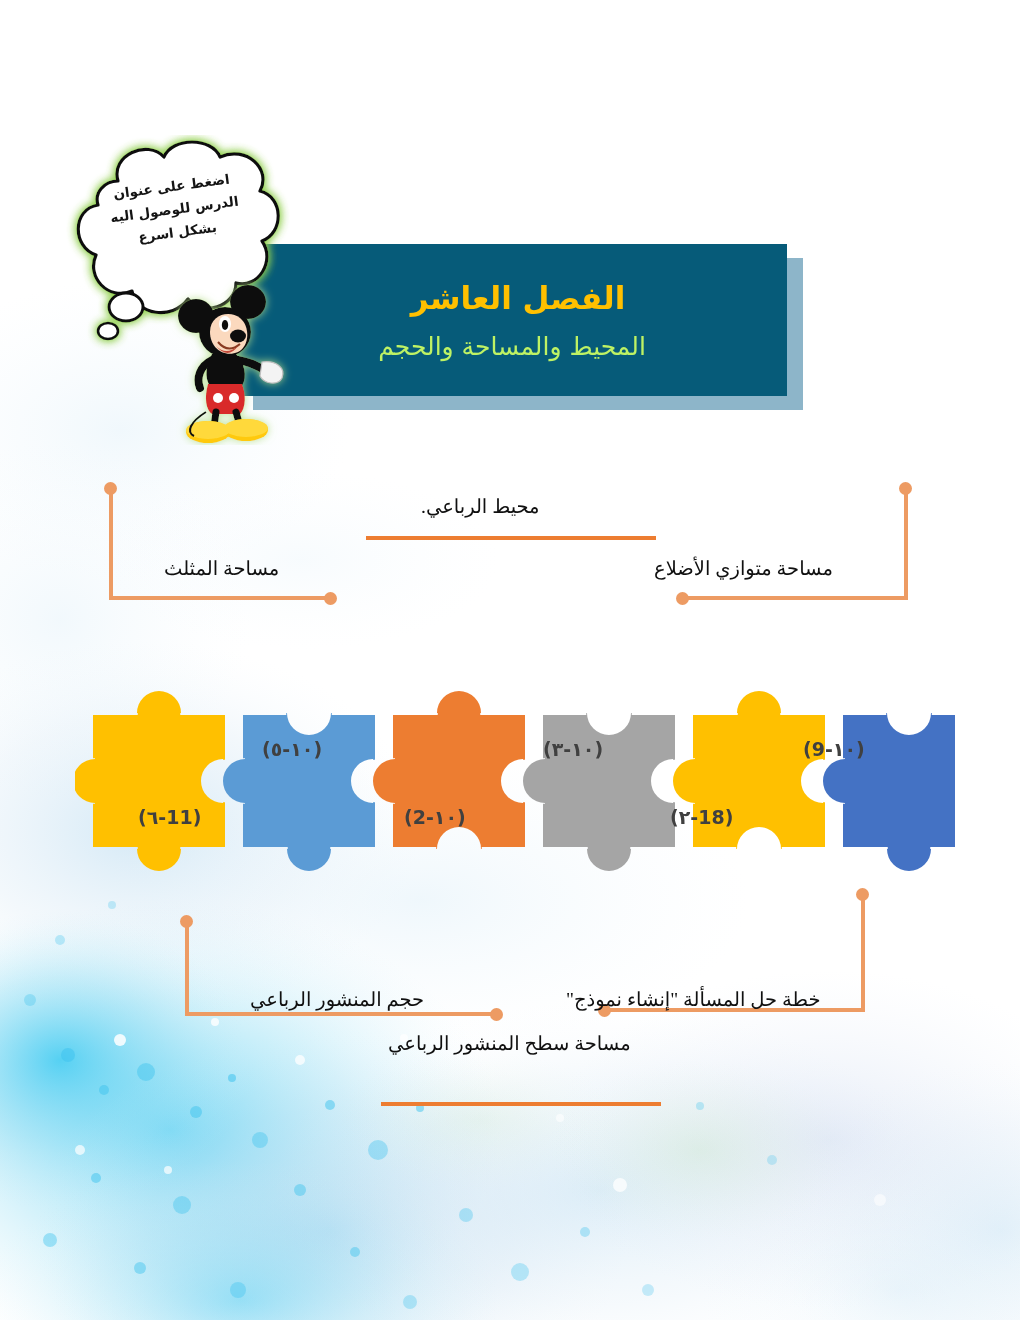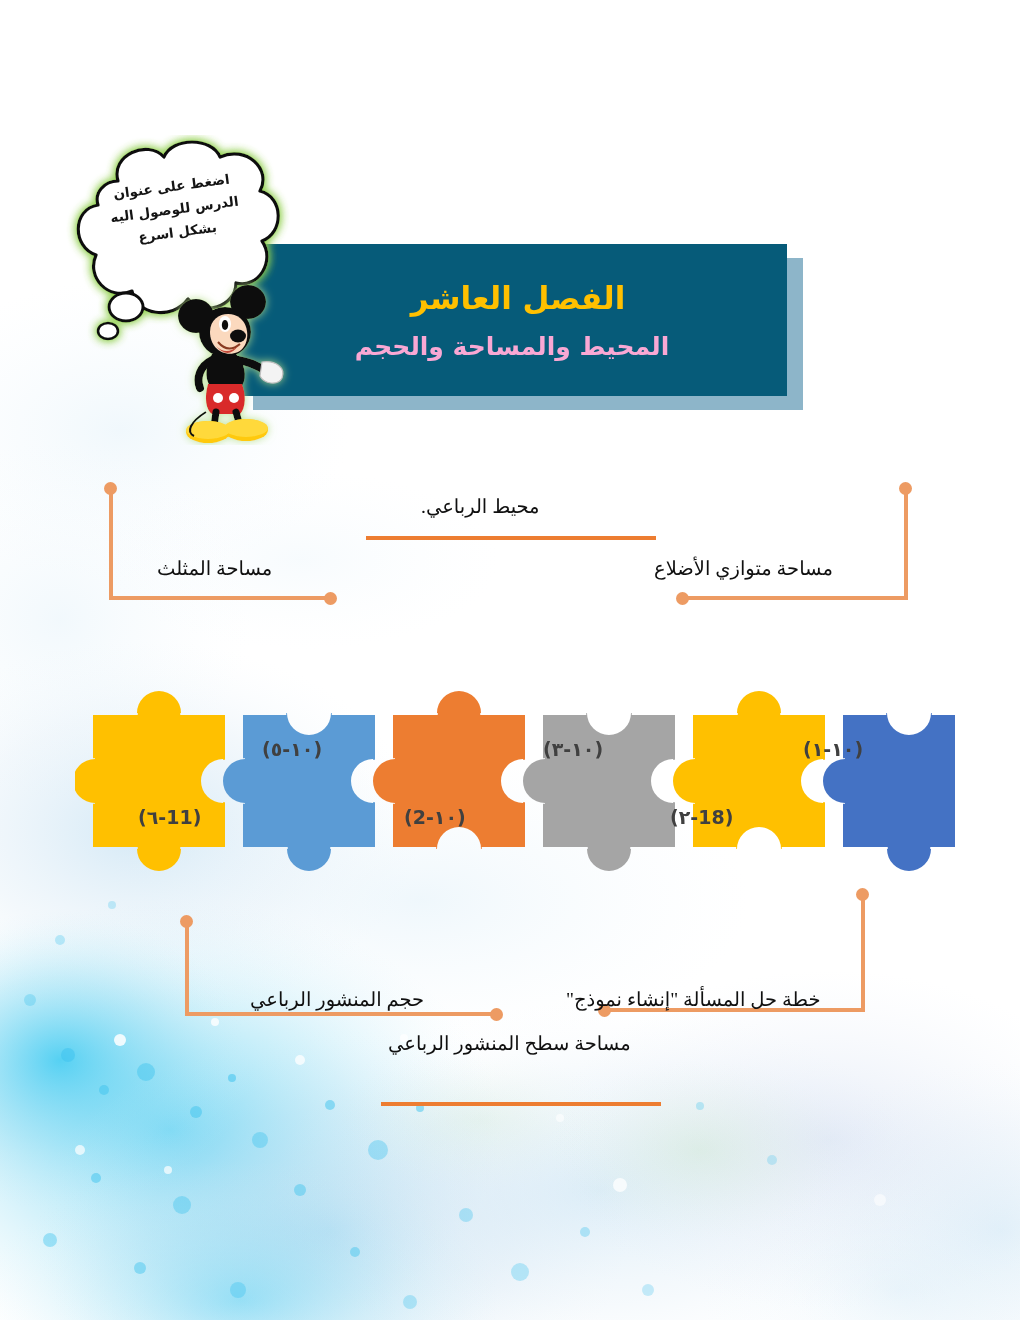--- a/index.html
+++ b/index.html
@@ -41,21 +41,21 @@
     background:#065b79; z-index:3;
     display:flex; flex-direction:column; align-items:center; justify-content:center;
   }
   #banner-title{
     font-family:"DejaVu Sans", sans-serif;
     font-size:31px; font-weight:700; color:#ffc000;
     letter-spacing:0.5px; margin-bottom:16px;margin-left:12px;
   }
   #banner-subtitle{
     font-family:"DejaVu Sans", sans-serif;
-    font-size:25px; font-weight:700; color:#f9a8d4;
+    font-size:25px; font-weight:400; color:#bef264;
     letter-spacing:0.5px;
   }
 
   
   .brk { position:absolute; z-index:4; }
   .brk-line { position:absolute; background:#ED9B63; }
   .brk-dot { position:absolute; width:13px; height:13px; border-radius:50%; background:#ED9B63; }
 
   .lbl {
     position:absolute; z-index:5;
@@ -255,21 +255,21 @@
   <div id="banner-title">الفصل العاشر</div>
   <div id="banner-subtitle">المحيط والمساحة والحجم</div>
 </div>
 
 <div class="brk" style="left:100px; top:482px; width:240px; height:122px;">
   <div class="brk-dot" style="left:4px;  top:0px;"></div>
   <div class="brk-line" style="left:9px;  top:6px; width:4px;  height:112px;"></div>
   <div class="brk-line" style="left:9px;  top:114px; width:222px; height:4px;"></div>
   <div class="brk-dot" style="left:224px; top:110px;"></div>
 </div>
-<div class="lbl" style="left:157px; top:557px;">مساحة المثلث</div>
+<div class="lbl" style="left:164px; top:557px;">مساحة المثلث</div>
 
 <div class="brk" style="left:676px; top:482px; width:240px; height:122px;">
   <div class="brk-dot" style="left:223px; top:0px;"></div>
   <div class="brk-line" style="left:228px; top:6px; width:4px; height:112px;"></div>
   <div class="brk-line" style="left:6px;   top:114px; width:226px; height:4px;"></div>
   <div class="brk-dot" style="left:0px;   top:110px;"></div>
 </div>
 <div class="lbl" style="left:654px; top:557px;">مساحة متوازي الأضلاع</div>
 
 <div class="lbl" style="left:421px; top:495px;">محيط الرباعي.</div>
@@ -319,21 +319,21 @@
              v44 h-44 a1,1 0 0 0 0,2 a22,22 0 1 1 -44,0 a1,1 0 0 0 0,-2 h-44
              v-44 a1,1 0 0 0 2,0 a22,22 0 1 1 0,-44 a1,1 0 0 0 -2,0 z" fill="#4472C4"></path>
   </g>
 </svg>
 
 <div class="pz-label" style="left:138px; top:806px;">(11-٦)</div>
 <div class="pz-label" style="left:262px; top:738px;">(١٠-٥)</div>
 <div class="pz-label" style="left:404px; top:806px;">(١٠-2)</div>
 <div class="pz-label" style="left:543px; top:738px;">(١٠-٣)</div>
 <div class="pz-label" style="left:670px; top:806px;">(18-٢)</div>
-<div class="pz-label" style="left:803px; top:738px;">(١٠-١)</div>
+<div class="pz-label" style="left:803px; top:738px;">(١٠-9)</div>
 
 <div class="brk" style="left:176px; top:915px; width:330px; height:105px;">
   <div class="brk-dot" style="left:4px;   top:0px;"></div>
   <div class="brk-line" style="left:9px;   top:6px;  width:4px;   height:95px;"></div>
   <div class="brk-line" style="left:9px;   top:97px; width:312px; height:4px;"></div>
   <div class="brk-dot" style="left:314px; top:93px;"></div>
 </div>
 <div class="lbl" style="left:250px; top:988px;">حجم المنشور الرباعي</div>
 
 <div class="brk" style="left:598px; top:888px; width:310px; height:132px;">

